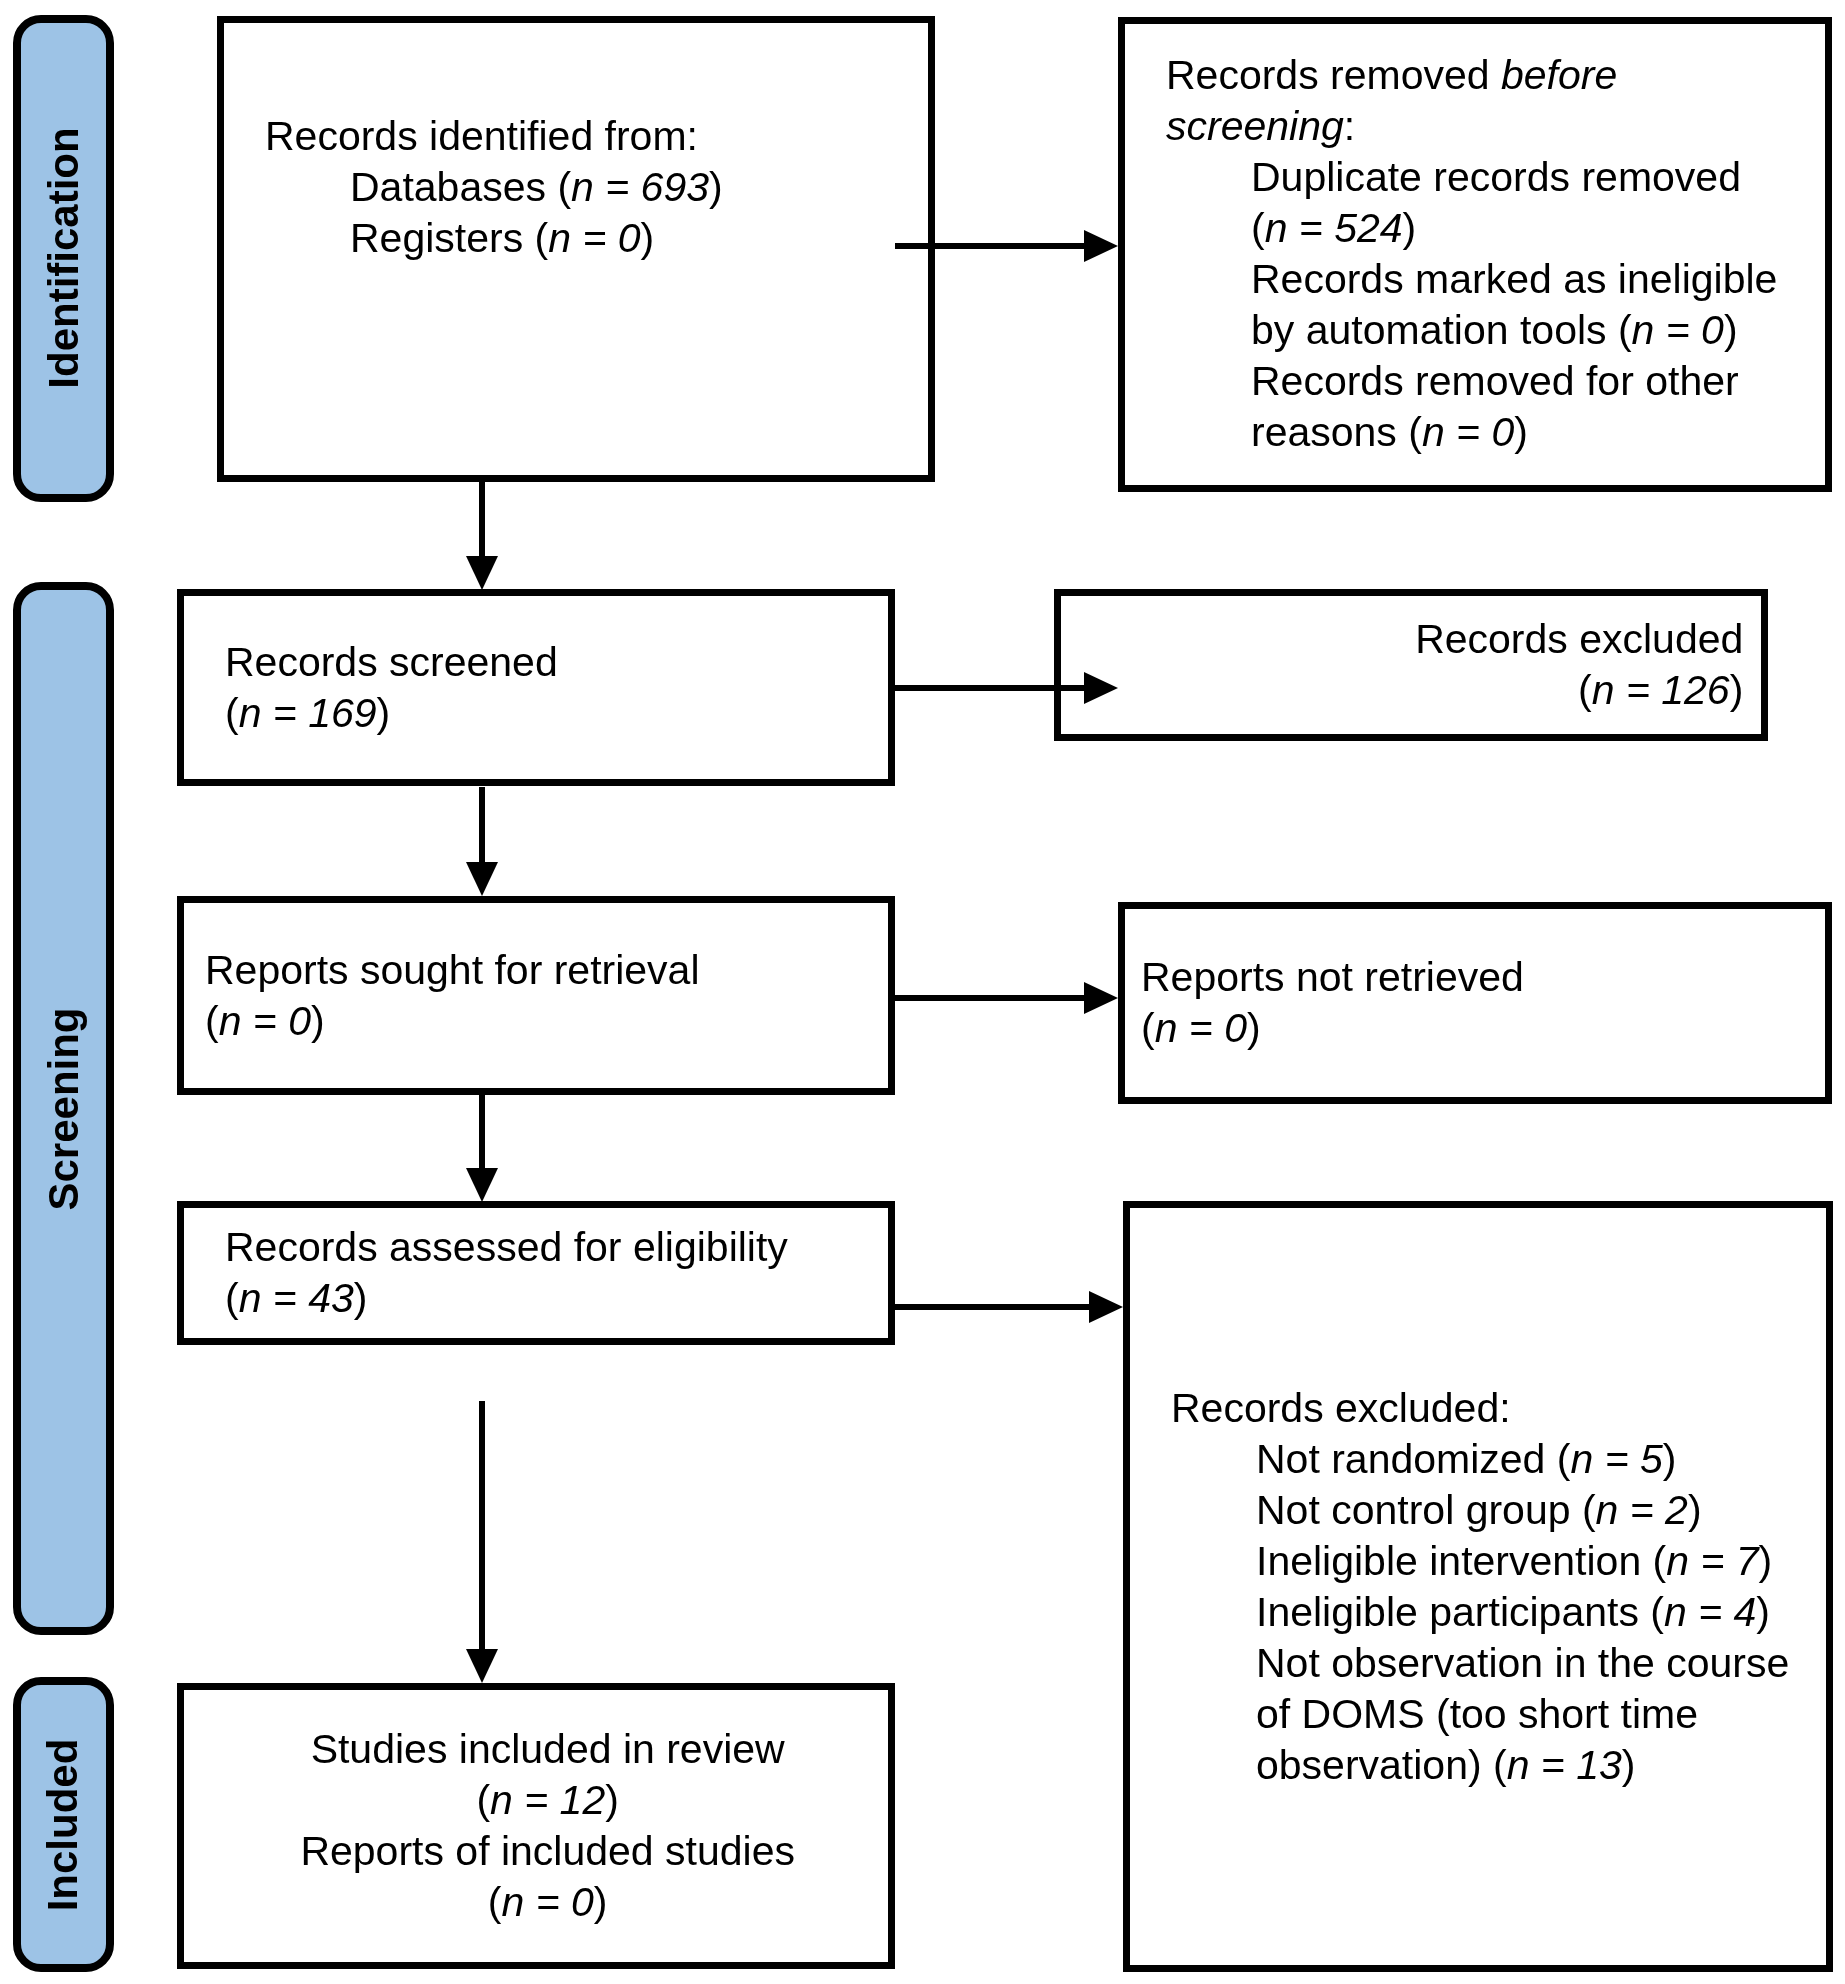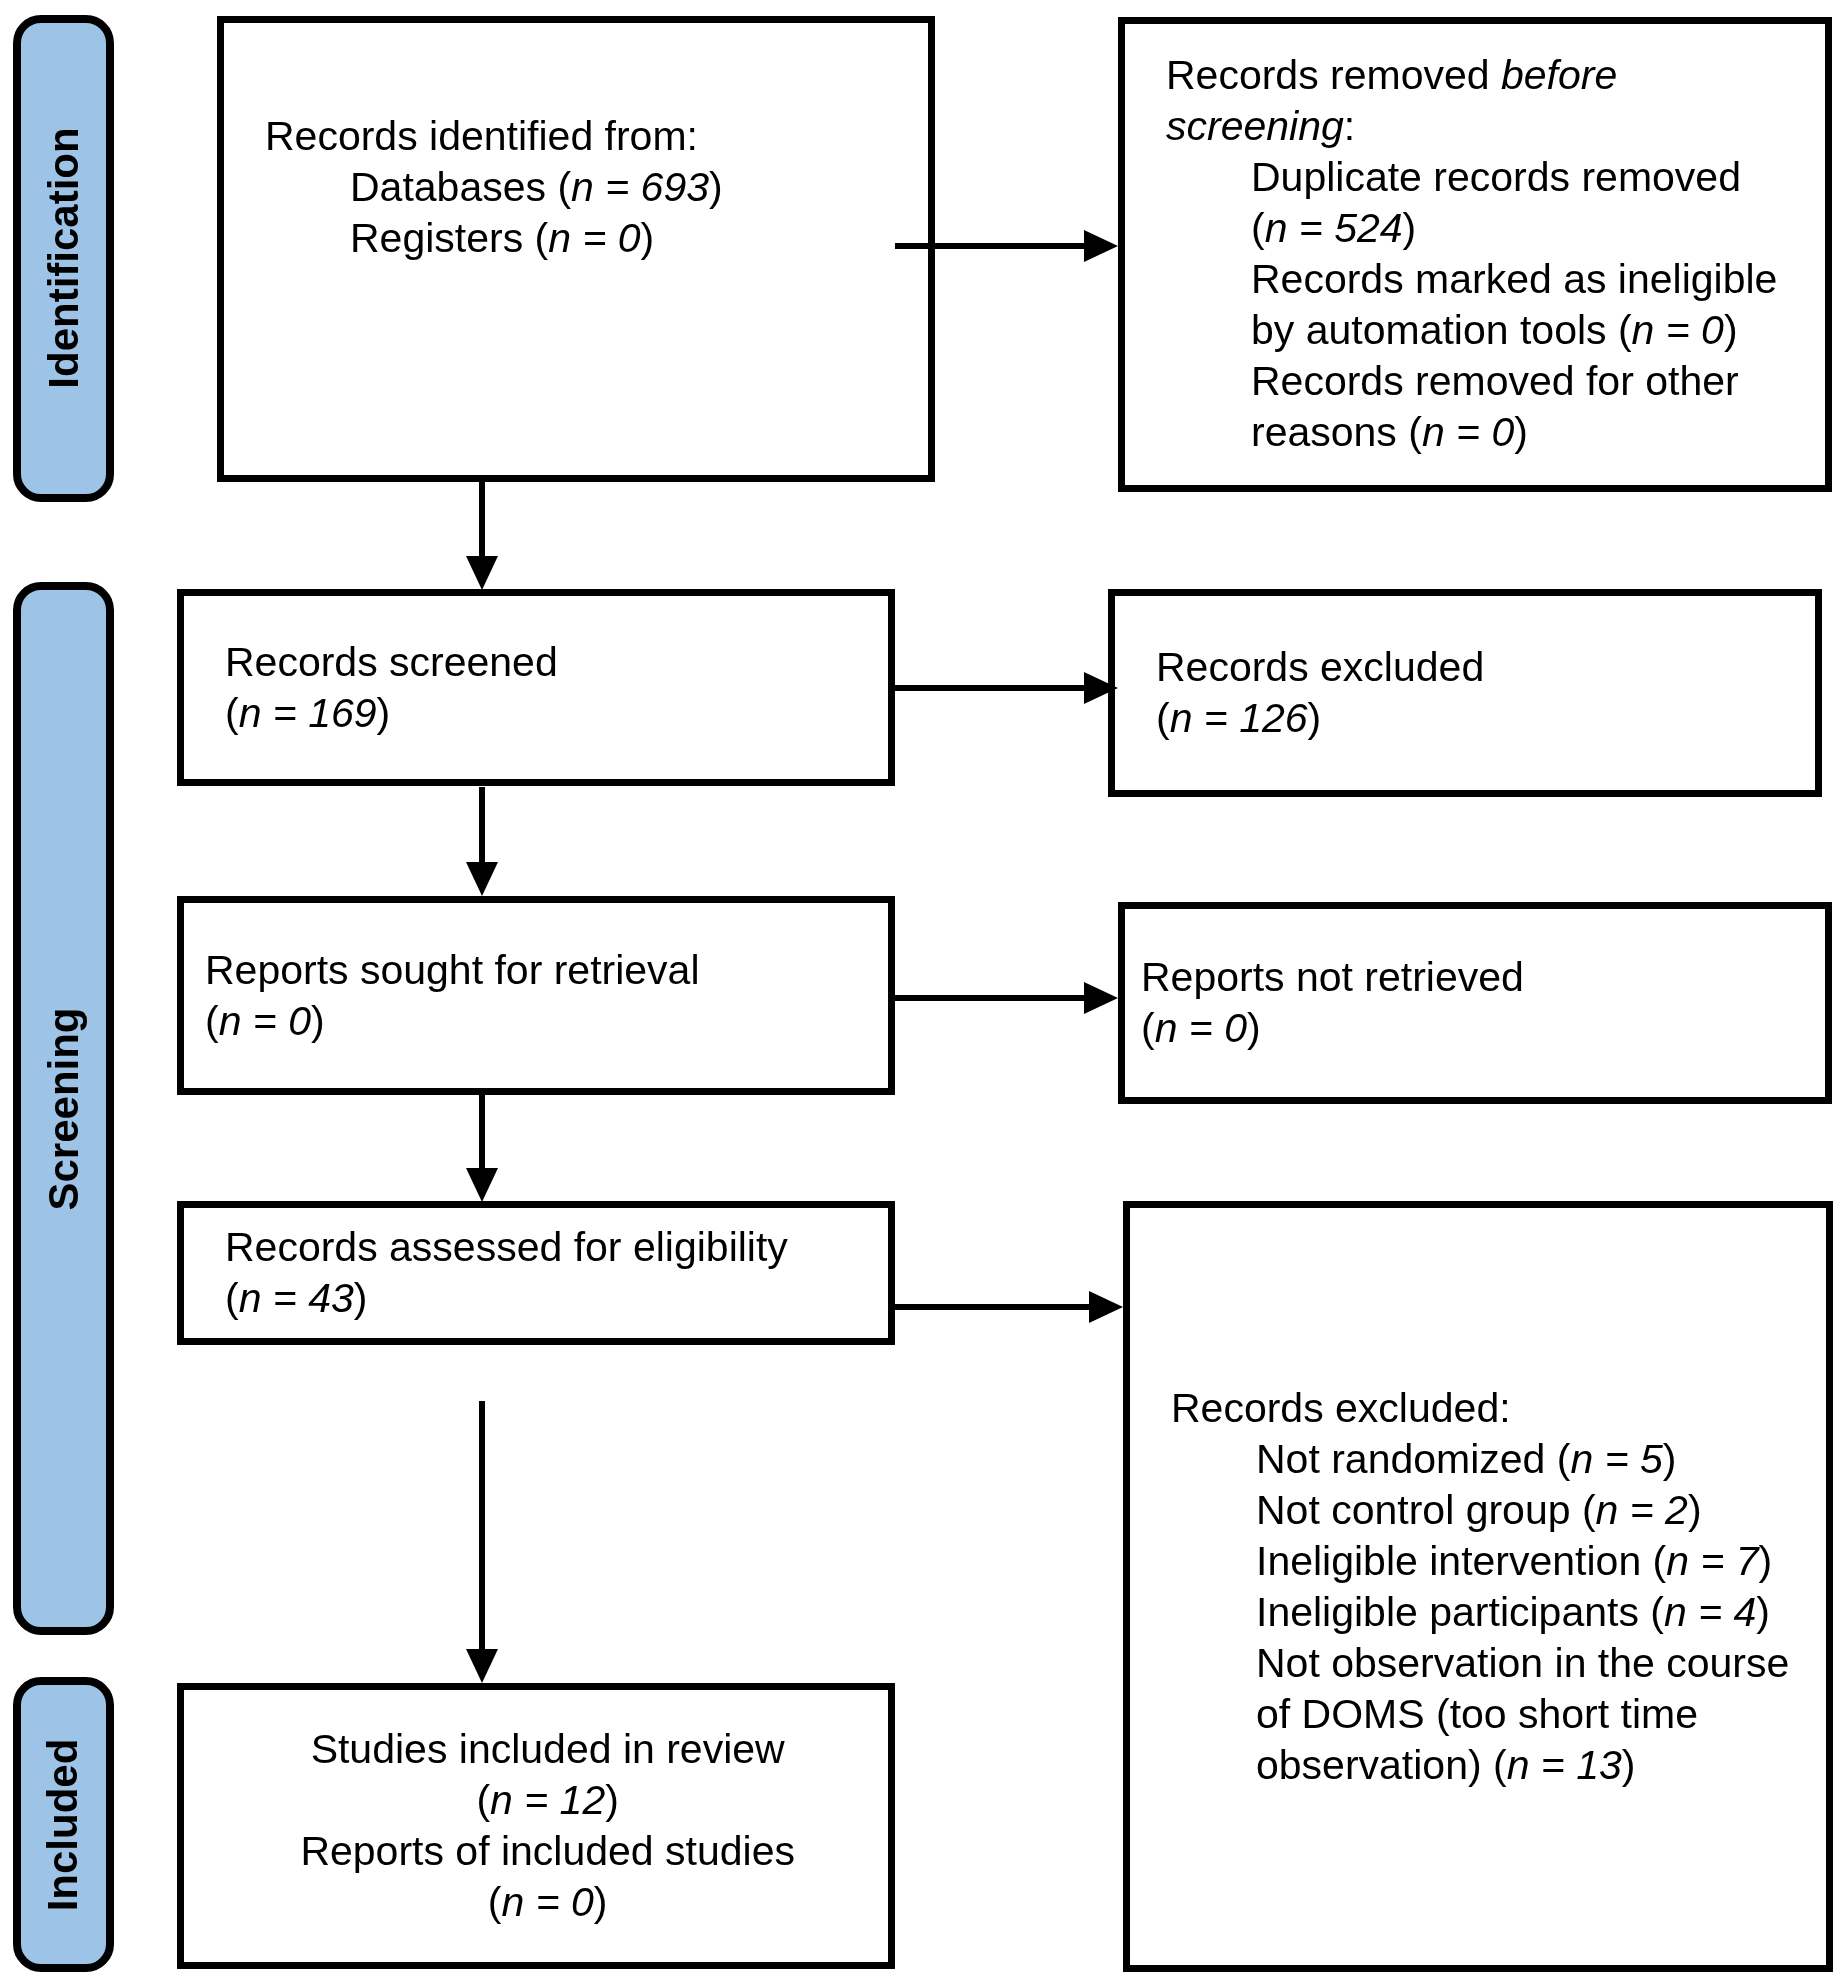--- a/index.html
+++ b/index.html
@@ -50,21 +50,21 @@
     padding:0 17.7px 0 41px;
   }
   .box .tl { white-space:nowrap; }
   .ind { padding-left:85px; }
   .it { font-style:italic; }
 
   #box-identified    { left:177px;  top:16px;   width:718px; height:466px;
                        justify-content:flex-start; padding-top:88px;margin-left:40px; }
   #box-removed       { left:1118px; top:16.5px;   width:714px; height:475px; }
   #box-screened      { left:177px;  top:589px; width:718px; height:197px; }
-  #box-excluded1     { left:1108px; top:589px; width:714px; height:208px; }
+  #box-excluded1     { left:1054px; top:589px; width:714px; height:152px;text-align:right; }
   #box-sought        { left:177px;  top:896px; width:718px; height:199px;padding-left:21px; }
   #box-notretrieved  { left:1118px; top:902px; width:714px; height:202px;padding-left:16px; }
   #box-assessed      { left:177px;  top:1201px; width:718px; height:144px; }
   #box-excluded2     { left:1123px; top:1201px; width:710px; height:771px; }
   #box-included      { left:177px;  top:1683px; width:718px; height:286px;text-align:center; }
 
   
   .hline { position:absolute; height:5.9px; background:#000000; }
   .vline { position:absolute; width:5.9px;  background:#000000; }
   .tri-right {

